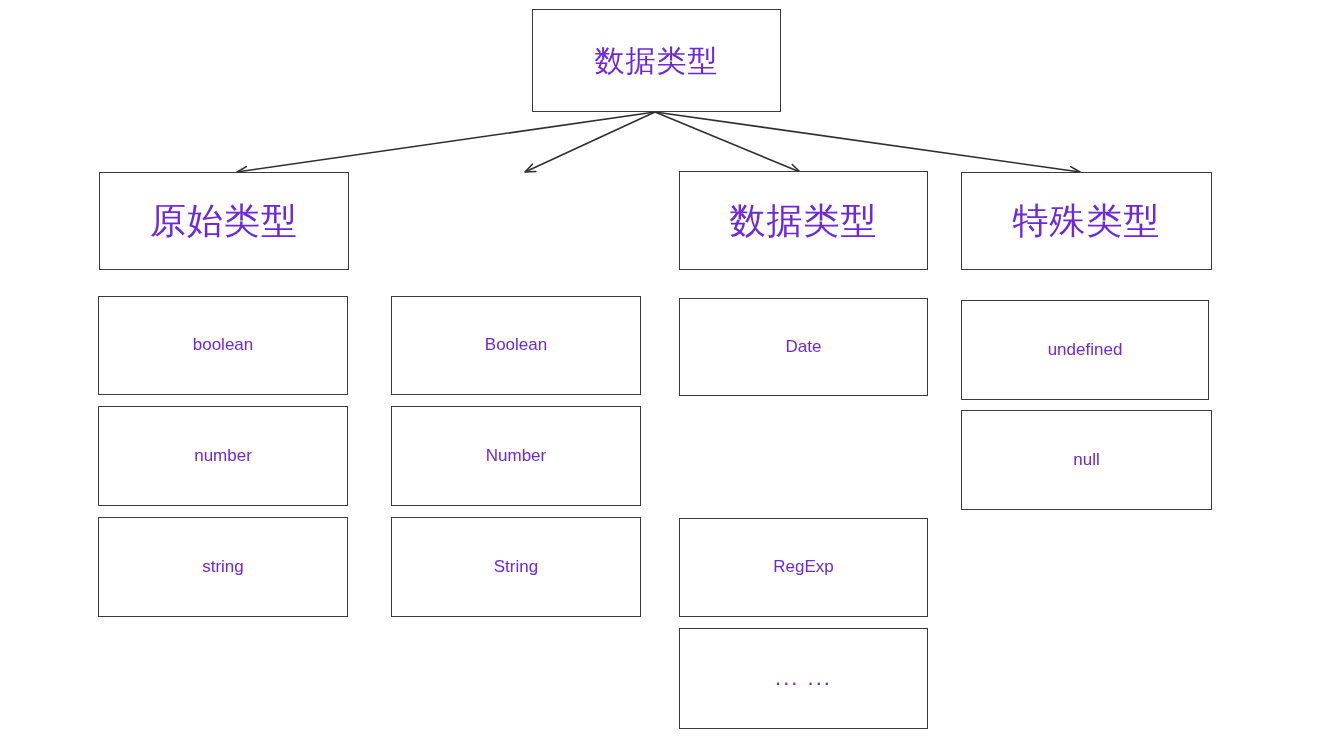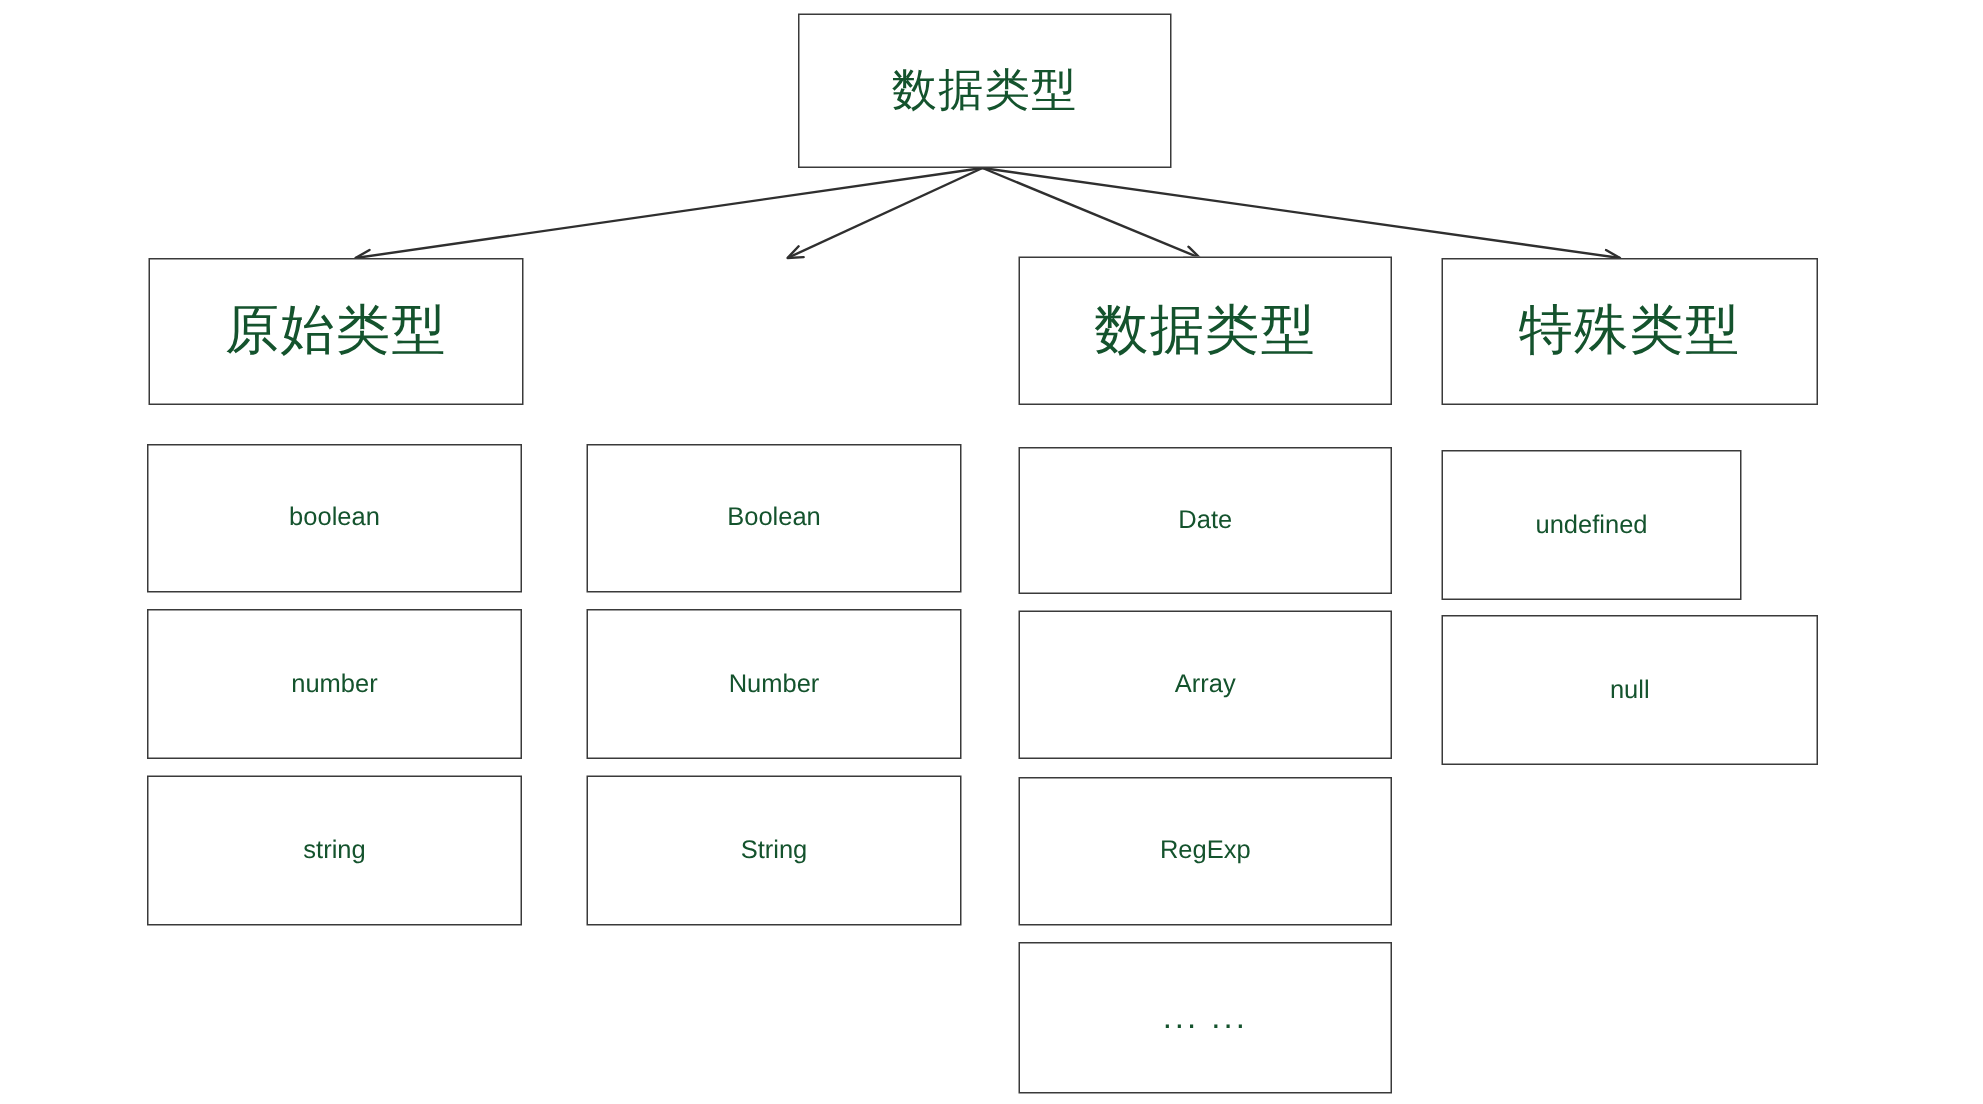--- a/index.html
+++ b/index.html
@@ -17,21 +17,21 @@
   }
   .node {
     position: absolute;
     box-sizing: border-box;
     border: 1.6px solid #3a3a3a;
     background: #ffffff;
     display: flex;
     align-items: center;
     justify-content: center;
     text-align: center;
-    color: #14532d;
+    color: #6d28d9;
     line-height: 1.1;
   }
   .node.root {
     font-size: 30px;
     letter-spacing: 1px;
   }
   .node.cat {
     font-size: 36px;
     letter-spacing: 1px;
   }
@@ -81,20 +81,19 @@
 
   <div class="node leaf" style="left: 98px; top: 296px; width: 250px; height: 99px;">boolean</div>
   <div class="node leaf" style="left: 98px; top: 406px; width: 250px; height: 100px;">number</div>
   <div class="node leaf" style="left: 98px; top: 517px; width: 250px; height: 100px;">string</div>
 
   <div class="node leaf" style="left: 391px; top: 296px; width: 250px; height: 99px;">Boolean</div>
   <div class="node leaf" style="left: 391px; top: 406px; width: 250px; height: 100px;">Number</div>
   <div class="node leaf" style="left: 391px; top: 517px; width: 250px; height: 100px;">String</div>
 
   <div class="node leaf" style="left: 679px; top: 298px; width: 249px; height: 98px;">Date</div>
-  <div class="node leaf" style="left: 679px; top: 407px; width: 249px; height: 99px;">Array</div>
   <div class="node leaf" style="left: 679px; top: 518px; width: 249px; height: 99px;">RegExp</div>
   <div class="node leaf dots" style="left: 679px; top: 628px; width: 249px; height: 101px;">... ...</div>
 
-  <div class="node leaf" style="left: 961px; top: 300px; width: 200px; height: 100px;">undefined</div>
+  <div class="node leaf" style="left: 961px; top: 300px; width: 248px; height: 100px;">undefined</div>
   <div class="node leaf" style="left: 961px; top: 410px; width: 251px; height: 100px;">null</div>
 
 </div>
 
 </body></html>

